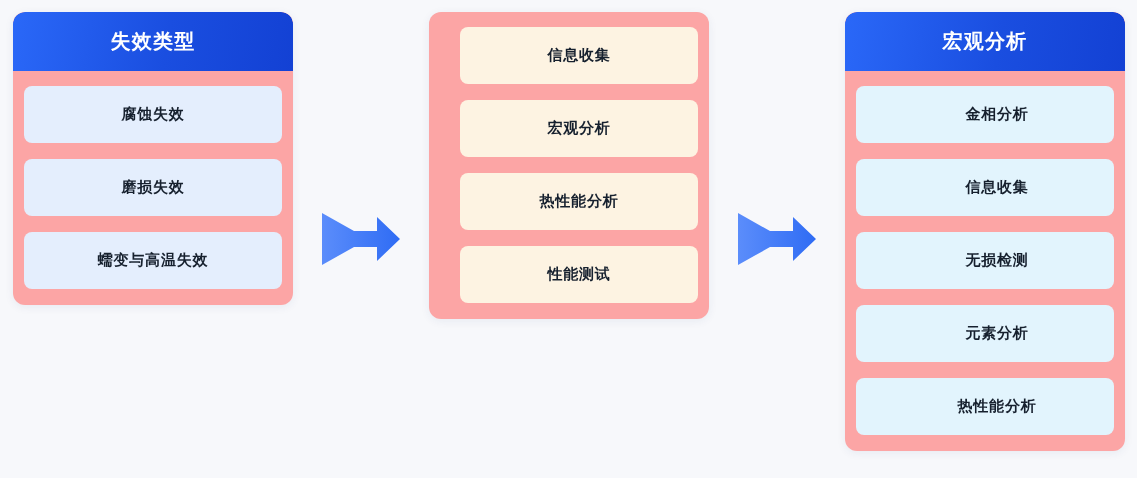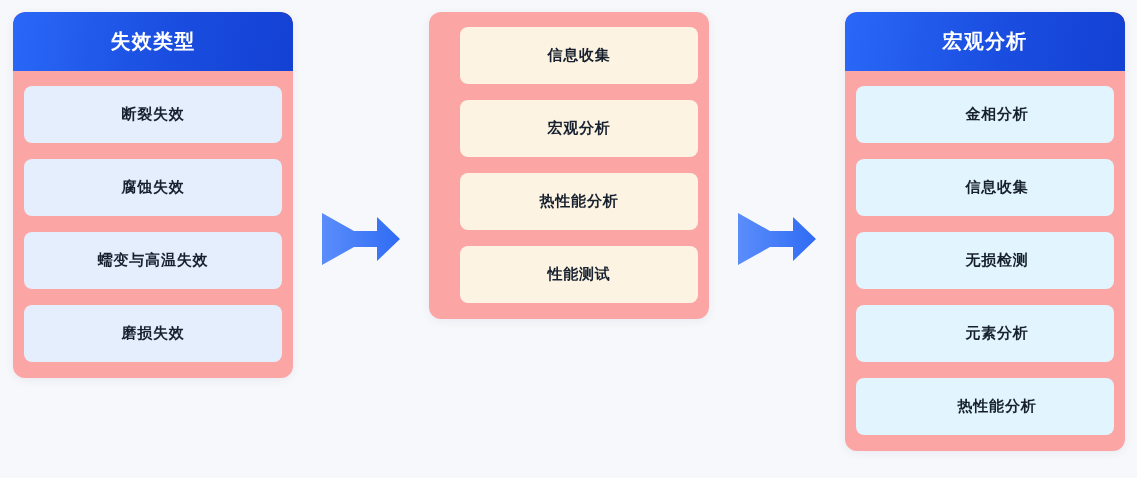--- a/index.html
+++ b/index.html
@@ -91,24 +91,23 @@
   }
 </style>
 </head>
 <body>
 
 <div id="diagram">
 
   <div class="column col-failure">
     <div class="column-header">失效类型</div>
     <div class="column-body">
-      <div class="item">断裂失效</div>
       <div class="item">腐蚀失效</div>
+      <div class="item">磨损失效</div>
       <div class="item">蠕变与高温失效</div>
-      <div class="item">磨损失效</div>
     </div>
   </div>
 
   <div class="arrow-gap">
     <svg class="arrow-svg" width="82" height="56" viewBox="0 0 82 56">
       <defs>
         <linearGradient id="arrowGrad1" x1="0" y1="0" x2="1" y2="0">
           <stop offset="0%" stop-color="#5b8dfb"></stop>
           <stop offset="100%" stop-color="#2f6cf4"></stop>
         </linearGradient>

